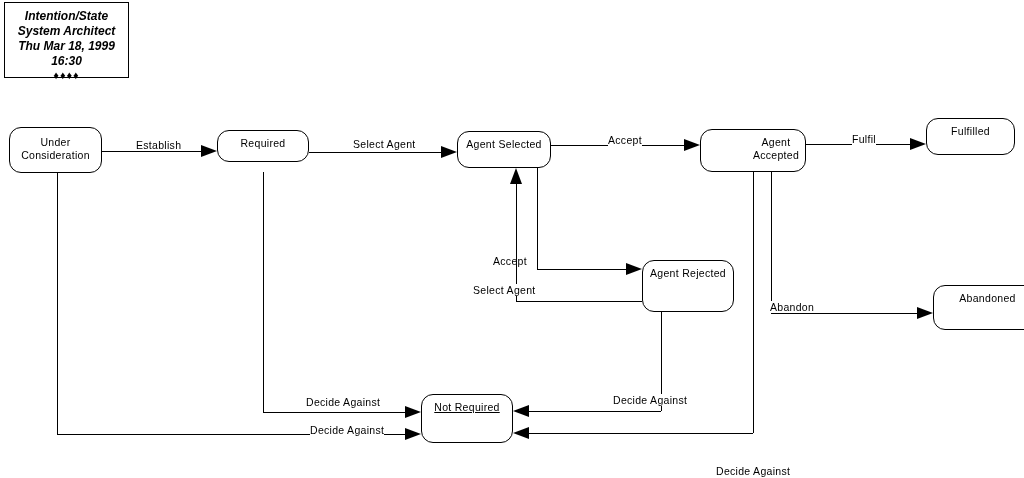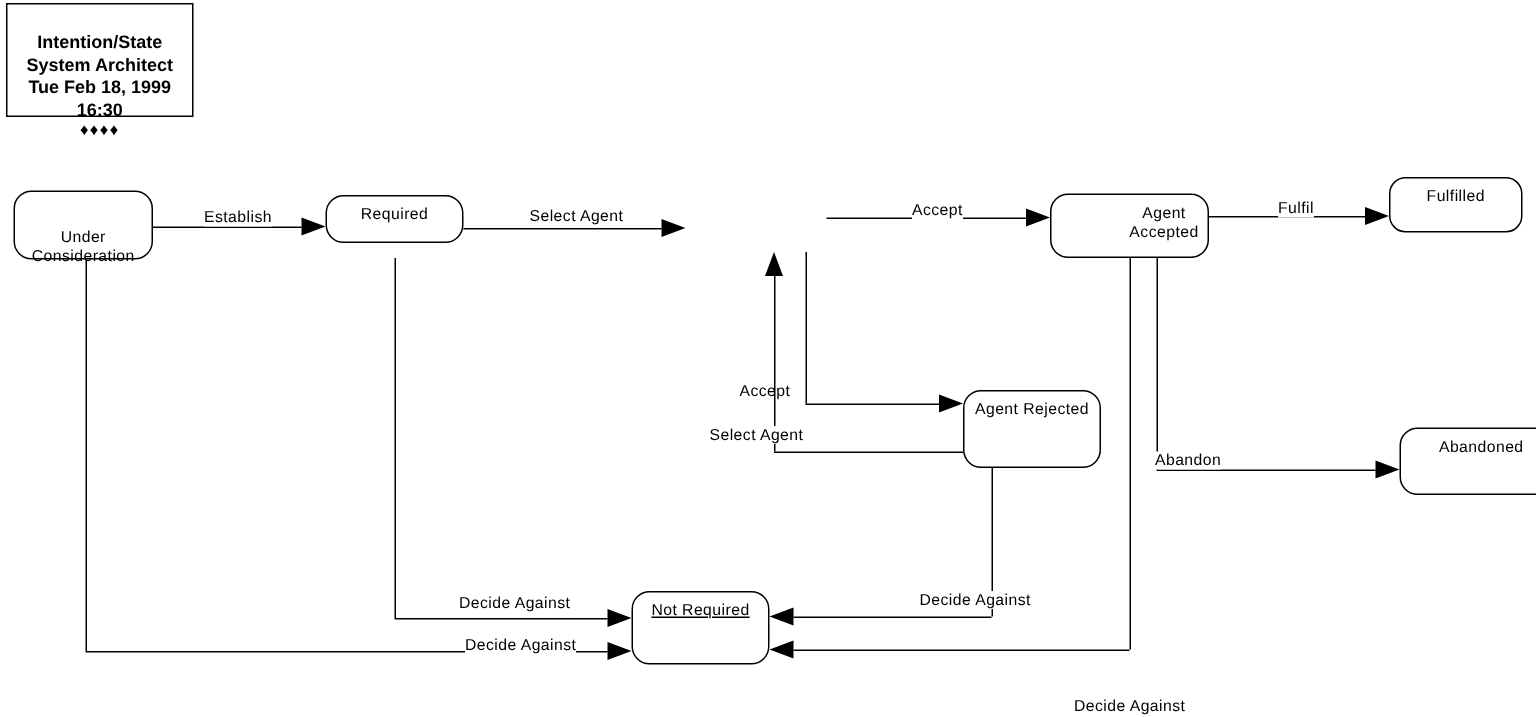--- a/index.html
+++ b/index.html
@@ -8,64 +8,67 @@
     width:1024px;height:478px;
     background:#ffffff;
     font-family:"Liberation Sans", sans-serif;
     color:#000000;
     overflow:hidden;
   }
   
   .title-box{
     position:absolute;left:4px;top:2px;width:125px;height:76px;
     border:1px solid #000;background:#fff;
-    text-align:center;box-sizing:border-box;padding-top:18px;
+    text-align:center;box-sizing:border-box;padding-top:6px;font-style:italic;
   }
   .tl{font-weight:bold;font-size:12px;line-height:15px;letter-spacing:0px;white-space:nowrap;}
   .diamonds{font-size:11px;line-height:12px;letter-spacing:1px;font-weight:bold;}
   
   .state{
     position:absolute;box-sizing:border-box;
     border:1px solid #000;border-radius:12px;background:#fff;
     text-align:center;font-size:10.5px;letter-spacing:0.3px;line-height:13px;
     padding-top:6px;
   }
-  .pt8{padding-top:24px;}
+  .pt8{padding-top:8px;}
   
   .hline{position:absolute;height:1px;background:#000;}
   .vline{position:absolute;width:1px;background:#000;}
   .arr-r{position:absolute;width:0;height:0;border-top:6px solid transparent;border-bottom:6px solid transparent;border-left:16px solid #000;}
   .arr-l{position:absolute;width:0;height:0;border-top:6px solid transparent;border-bottom:6px solid transparent;border-right:16px solid #000;}
   .arr-u{position:absolute;width:0;height:0;border-left:6px solid transparent;border-right:6px solid transparent;border-bottom:16px solid #000;}
   
   .tlabel{position:absolute;font-size:10.5px;letter-spacing:0.3px;white-space:nowrap;background:#fff;}
 </style>
 </head>
 <body>
 
 <div class="canvas">
 
   <div class="title-box">
     <div class="tl">Intention/State</div>
     <div class="tl">System Architect</div>
-    <div class="tl">Tue Feb 18, 1999</div>
+    <div class="tl">Thu Mar 18, 1999</div>
     <div class="tl">16:30</div>
     <div class="diamonds">♦♦♦♦</div>
   </div>
 
   <div class="state pt8" style="left:9px;top:127px;width:93px;height:46px;">
     <span>Under Consideration</span>
   </div>
   <div class="state" style="left:217px;top:130px;width:92px;height:32px;">
     <span>Required</span>
   </div>
+  <div class="state" style="left:457px;top:131px;width:94px;height:37px;">
+    <span>Agent Selected</span>
+  </div>
   <div class="state" style="left:700px;top:129px;width:106px;height:43px;padding-left:46px;">
     <span>Agent Accepted</span>
   </div>
-  <div class="state" style="left:926px;top:118px;width:89px;height:37px;border-radius:11px;">
+  <div class="state" style="left:926px;top:118px;width:89px;height:37px;">
     <span>Fulfilled</span>
   </div>
   <div class="state" style="left:642px;top:260px;width:92px;height:52px;">
     <span>Agent Rejected</span>
   </div>
   <div class="state" style="left:933px;top:285px;width:109px;height:45px;">
     <span>Abandoned</span>
   </div>
   <div class="state" style="left:421px;top:394px;width:92px;height:49px;text-decoration:underline;">
     <span>Not Required</span>

